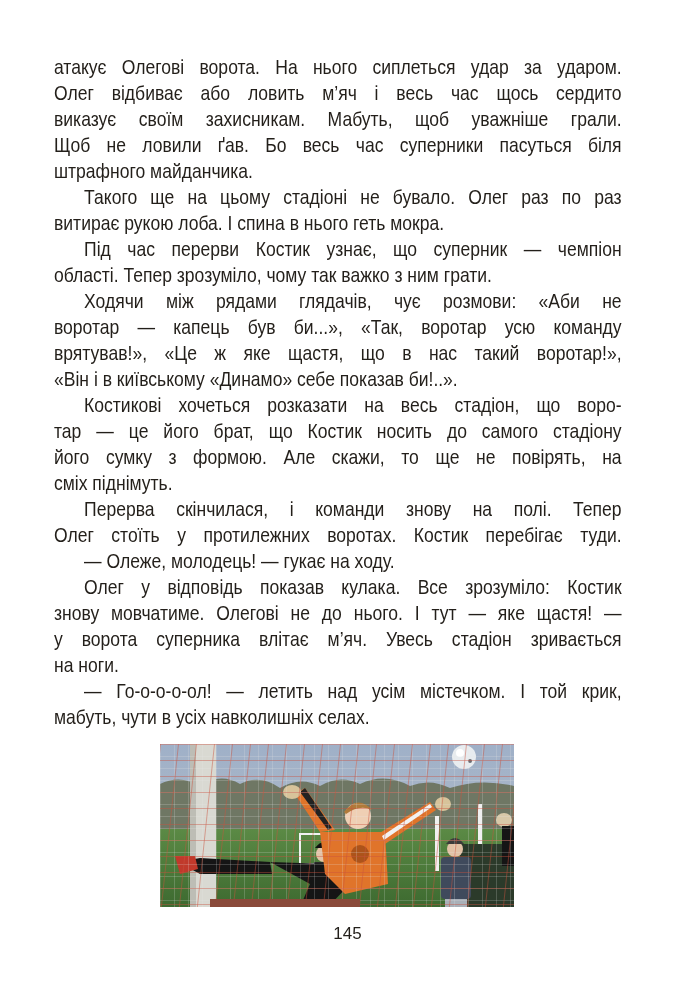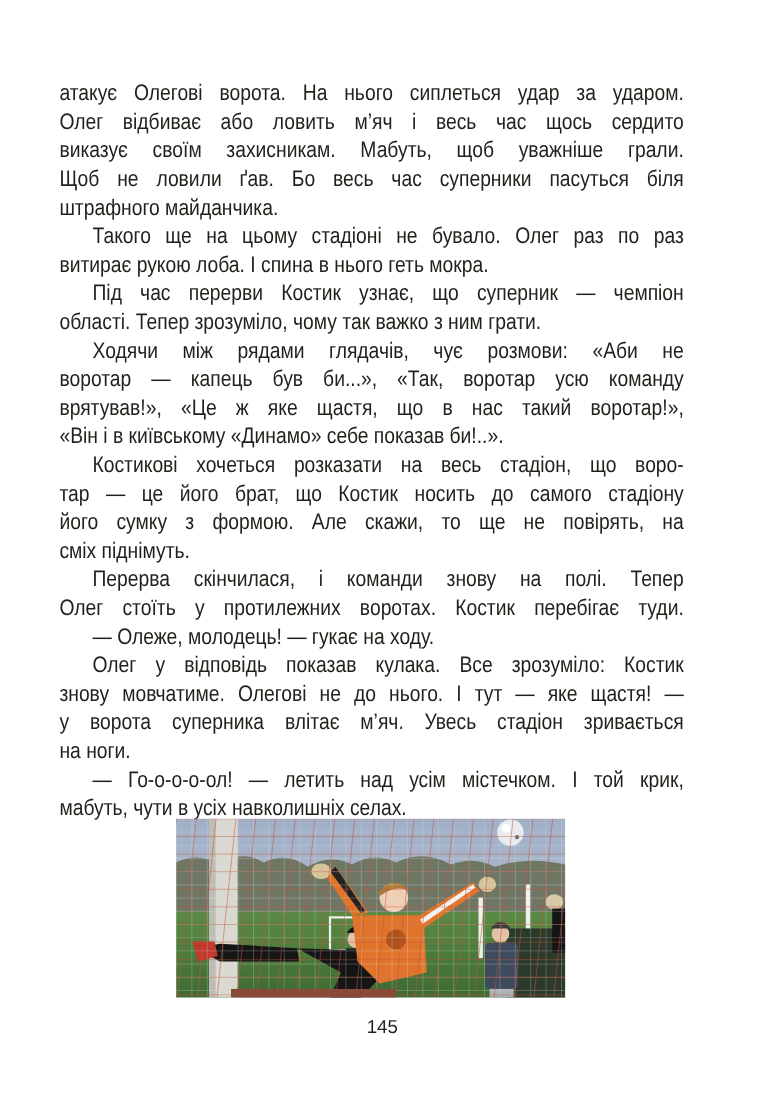--- a/index.html
+++ b/index.html
@@ -1,20 +1,20 @@
 <!DOCTYPE html>
 <html><head>
   <meta charset="utf-8">
   <style>
     html, body { margin: 0; padding: 0; }
     body {
       width: 695px; height: 1002px; background: #ffffff; position: relative; overflow: hidden;
       font-family: "Liberation Sans", sans-serif; color: #231f1a;
     }
-    .page { position: absolute; left: 54px; top: 72px; width: 568px; }
+    .page { position: absolute; left: 54px; top: 54px; width: 568px; }
     .p {
       font-size: 20.4px; line-height: 26px; text-align: justify; margin: 0;
       transform: scaleX(0.86); transform-origin: left top; width: 660px;
       letter-spacing: 0px;
     }
     .line { display: block; height: 26px; white-space: nowrap; }
     .just { text-align: justify; text-align-last: justify; white-space: normal; }
     .indent { padding-left: 35px; }
     .figure {
       position: absolute; left: 160px; top: 744px; width: 354px; height: 163px; overflow: hidden;

